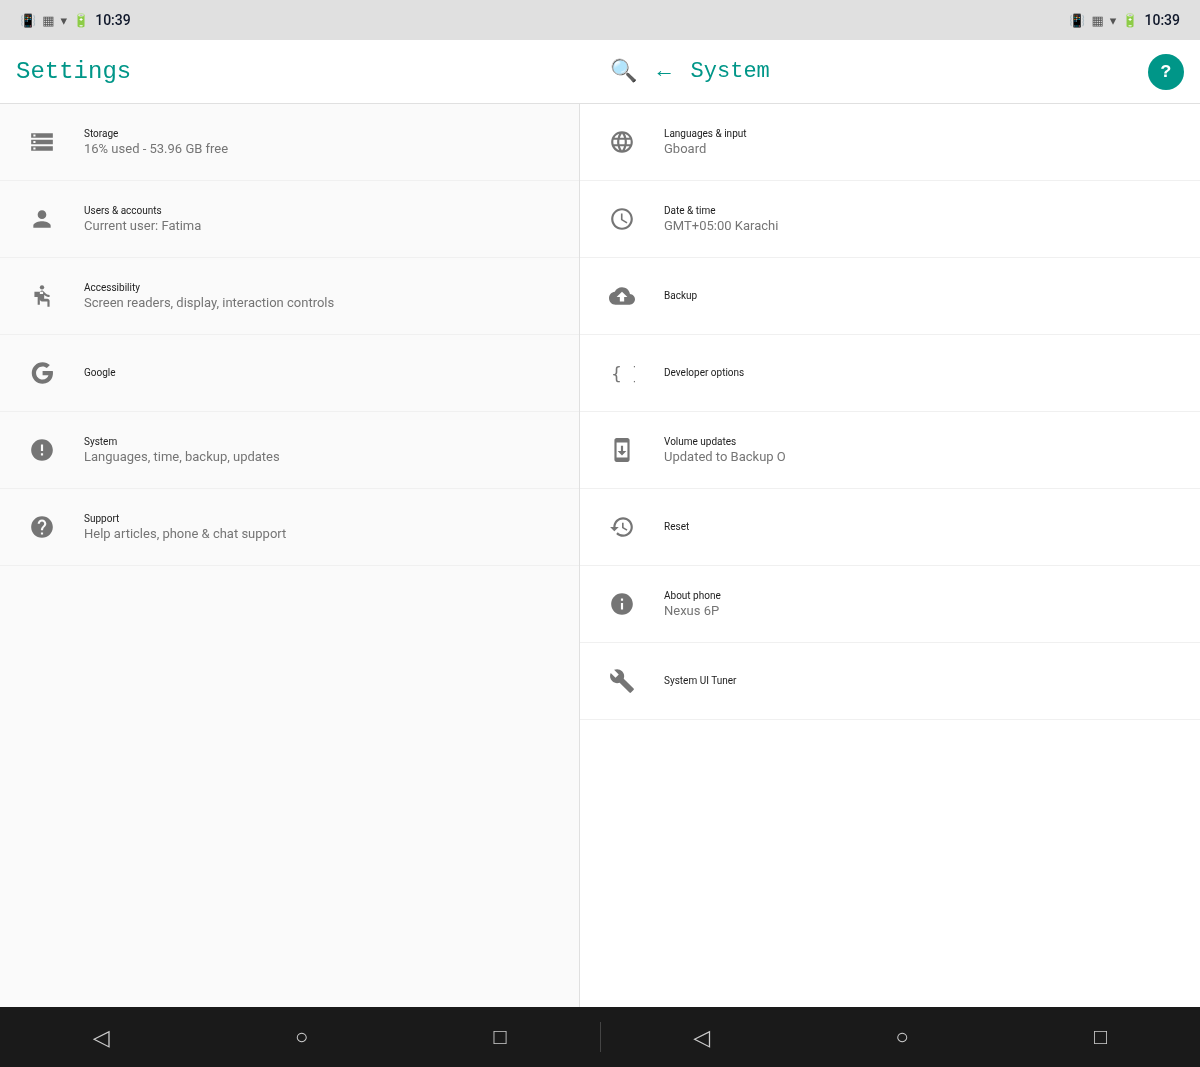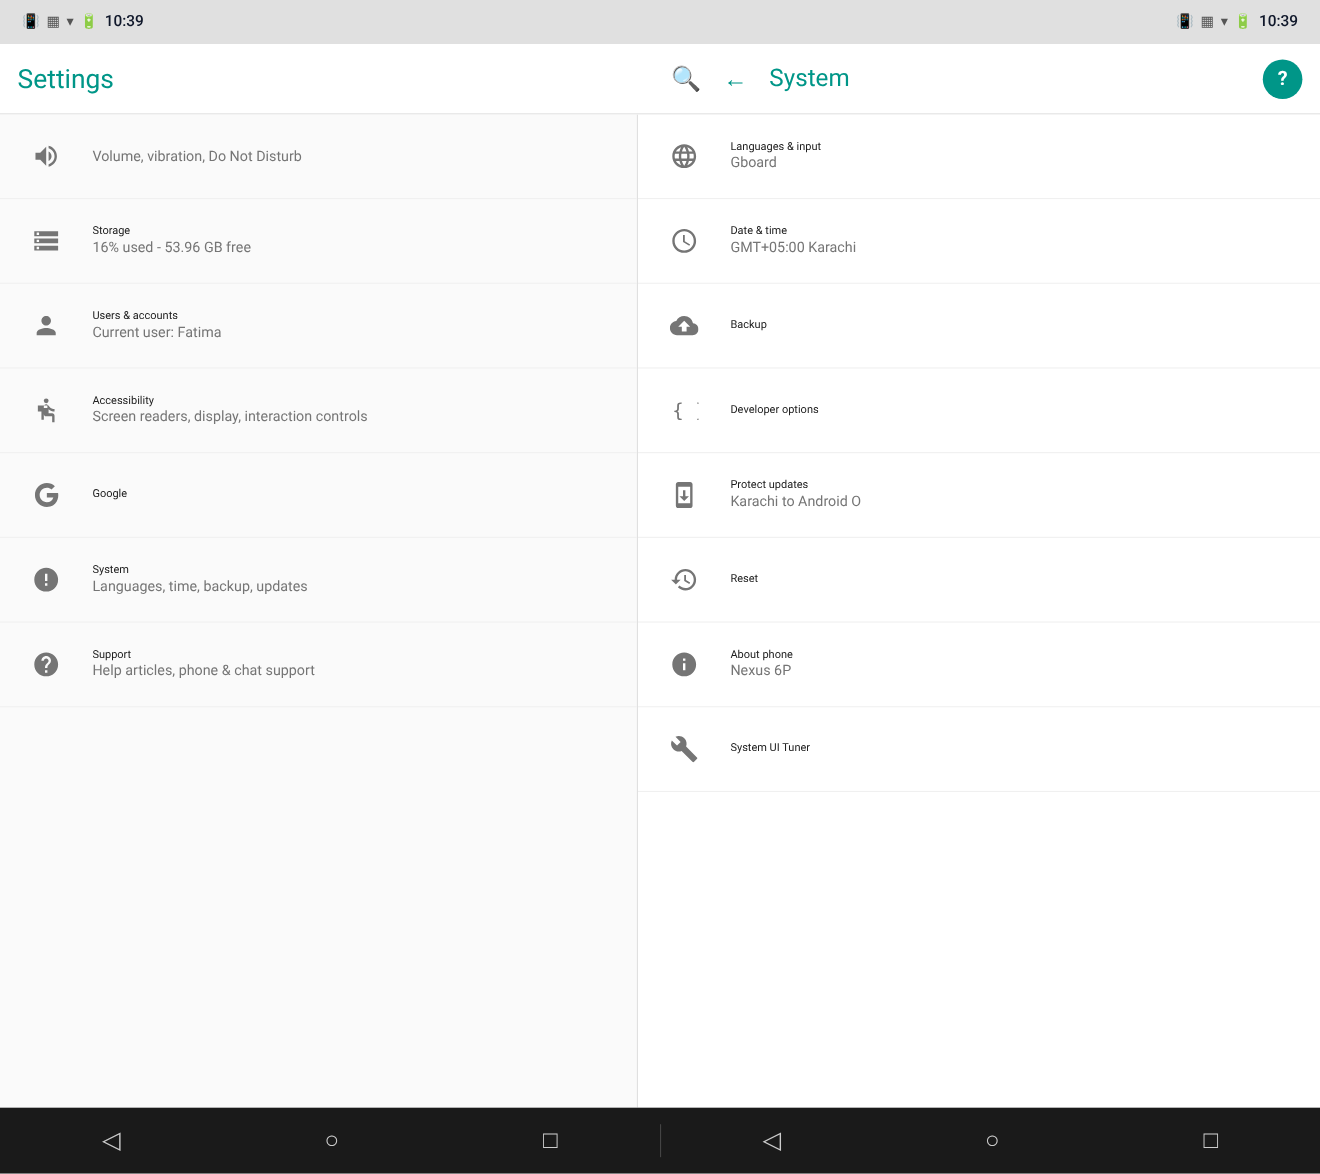--- a/index.html
+++ b/index.html
@@ -44,20 +44,21 @@
     
     .header {
       width: 100%;
       height: 64px;
       background: #fff;
       display: flex;
       align-items: center;
       padding: 17px 16px;
       border-bottom: 1px solid #e0e0e0;
       flex-shrink: 0;
+      font-family: Liberation Mono, monospace;
     }
     .header-left {
       flex: 1;
       display: flex;
       align-items: center;
     }
     .header-title-left {
       font-size: 24px;
       font-weight: 400;
       color: #009688;
@@ -222,30 +223,20 @@
     <div class="header-help">
       <span>?</span>
     </div>
   </div>
 </div>
 
 <div class="content">
 
   <div class="left-panel">
 
-    <div class="settings-item">
-      <div class="settings-item-icon">
-        <svg class="svg-icon" viewBox="0 0 24 24">
-            <path d="M3 9v6h4l5 5V4L7 9H3zm13.5 3c0-1.77-1.02-3.29-2.5-4.03v8.05c1.48-.73 2.5-2.25 2.5-4.02zM14 3.23v2.06c2.89.86 5 3.54 5 6.71s-2.11 5.85-5 6.71v2.06c4.01-.91 7-4.49 7-8.77s-2.99-7.86-7-8.77z"></path>
-          </svg>
-      </div>
-      <div class="settings-item-text">
-        <div class="settings-item-subtitle">Volume, vibration, Do Not Disturb</div>
-      </div>
-    </div>
 
     <div class="settings-item">
       <div class="settings-item-icon">
         <svg class="svg-icon" viewBox="0 0 24 24">
             <path d="M2 20h20v-4H2v4zm2-3h2v2H4v-2zM2 4v4h20V4H2zm4 3H4V5h2v2zm-4 7h20v-4H2v4zm2-3h2v2H4v-2z"></path>
           </svg>
       </div>
       <div class="settings-item-text">
         <div class="settings-item-title">Storage</div>
         <div class="settings-item-subtitle">16% used - 53.96 GB free</div>
@@ -363,22 +354,22 @@
       </div>
     </div>
 
     <div class="settings-item">
       <div class="settings-item-icon">
         <svg class="svg-icon" viewBox="0 0 24 24">
             <path d="M17 1.01L7 1c-1.1 0-2 .9-2 2v18c0 1.1.9 2 2 2h10c1.1 0 2-.9 2-2V3c0-1.1-.9-1.99-2-1.99zM17 19H7V5h10v14zm-1-6h-3V8h-2v5H8l4 4 4-4z"></path>
           </svg>
       </div>
       <div class="settings-item-text">
-        <div class="settings-item-title">Protect updates</div>
-        <div class="settings-item-subtitle">Karachi to Android O</div>
+        <div class="settings-item-title">Volume updates</div>
+        <div class="settings-item-subtitle">Updated to Backup O</div>
       </div>
     </div>
 
     <div class="settings-item">
       <div class="settings-item-icon">
         <svg class="svg-icon" viewBox="0 0 24 24">
             <path d="M13 3c-4.97 0-9 4.03-9 9H1l3.89 3.89.07.14L9 12H6c0-3.87 3.13-7 7-7s7 3.13 7 7-3.13 7-7 7c-1.93 0-3.68-.79-4.94-2.06l-1.42 1.42C8.27 19.99 10.51 21 13 21c4.97 0 9-4.03 9-9s-4.03-9-9-9zm-1 5v5l4.28 2.54.72-1.21-3.5-2.08V8H12z"></path>
           </svg>
       </div>
       <div class="settings-item-text">

